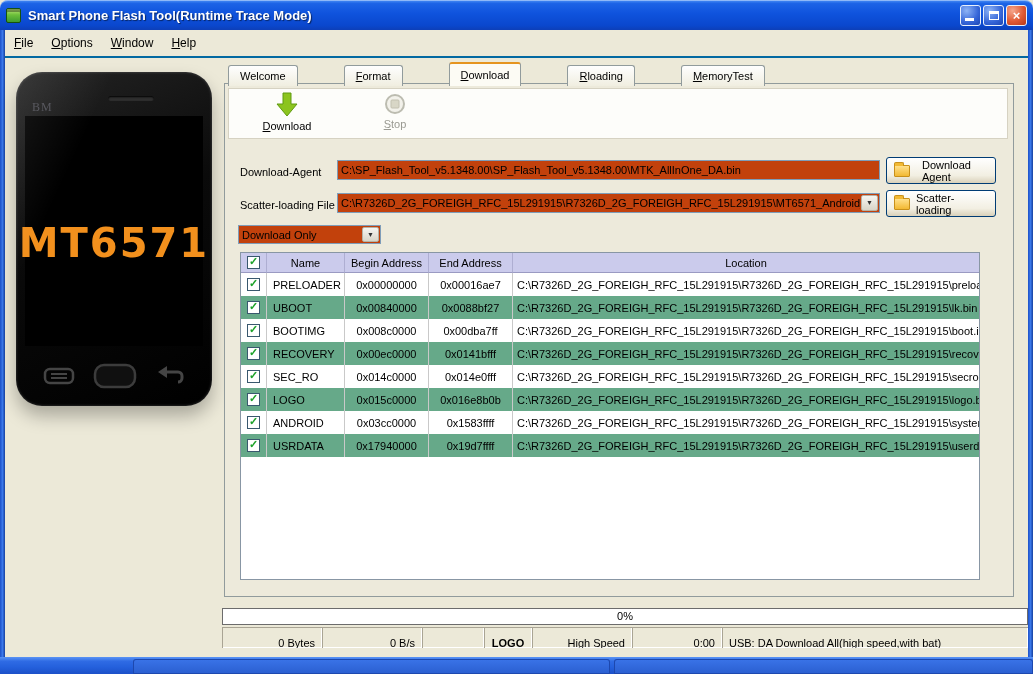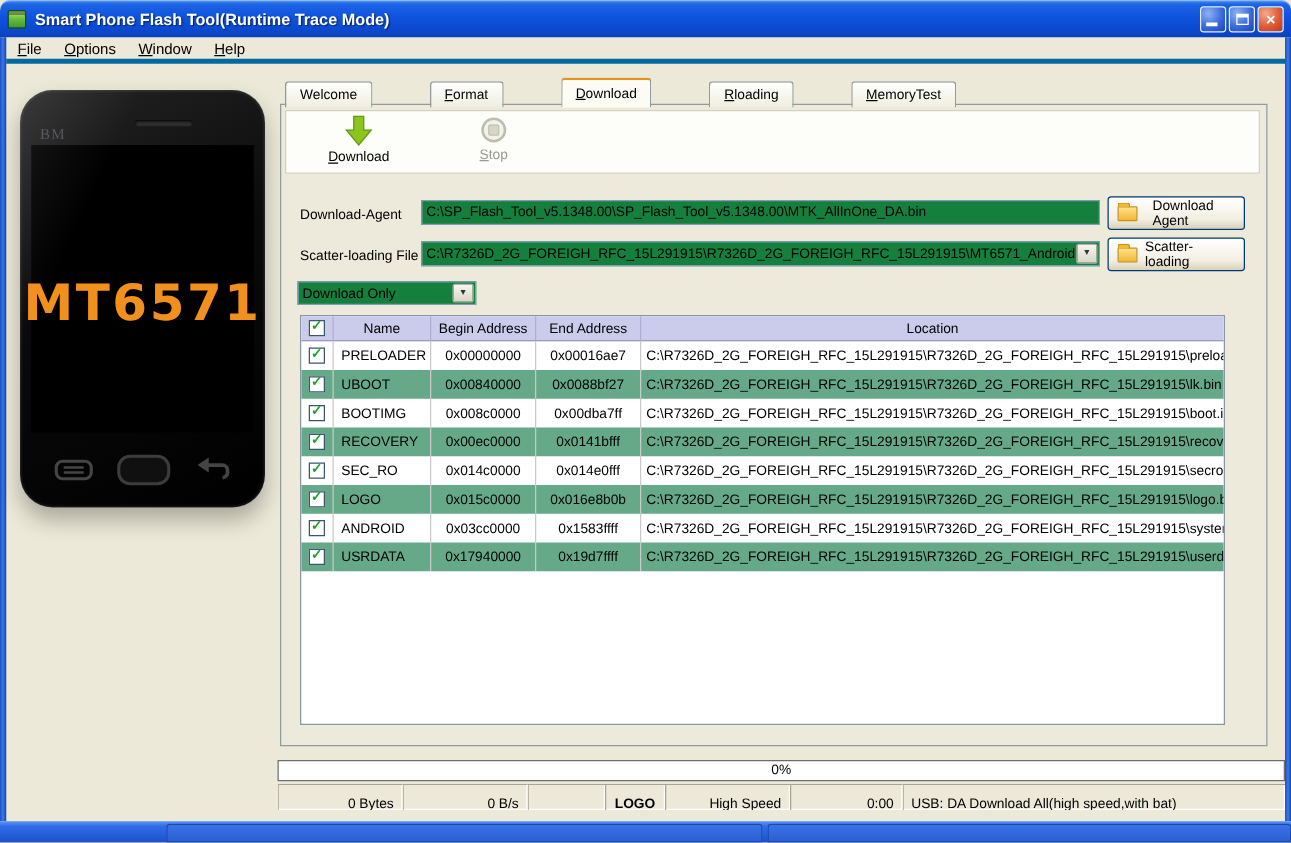--- a/index.html
+++ b/index.html
@@ -16,22 +16,22 @@
   .title-text { color:#fff; font-weight:bold; font-size:13px; margin-left:7px; flex:1;
     text-shadow:1px 1px 1px rgba(0,0,0,.55); white-space:nowrap; }
   .win-btn { width:21px; height:21px; border-radius:3px; border:1px solid #e8f0fc; margin-left:2px;
     display:flex; align-items:center; justify-content:center; position:relative; }
   .btn-blue { background:radial-gradient(circle at 30% 25%,#8db3f5,#3565d8 60%,#1c46b4); }
   .btn-red { background:radial-gradient(circle at 30% 25%,#f5a78d,#e05a34 55%,#b83818); color:#fff; font-weight:bold; font-size:13px; line-height:1; }
   .glyph-min { position:absolute; left:4px; bottom:4px; width:9px; height:3px; background:#fff; }
   .glyph-max { width:10px; height:9px; border:1px solid #fff; border-top:3px solid #fff; }
 
   
-  .menubar { position:absolute; top:30px; left:5px; right:5px; height:21px; background:#ece9d8;
-    display:flex; align-items:center; font-size:12px; border-bottom:4px solid #0369a1; }
+  .menubar { position:absolute; top:30px; left:5px; right:5px; height:28px; background:#ece9d8;
+    display:flex; align-items:center; font-size:12px; border-bottom:2px solid #0369a1; }
   .menu-item { padding:2px 9px; color:#000; }
   .u { text-decoration:underline; }
 
   
   .border-left, .border-right { position:absolute; top:30px; bottom:17px; width:5px;
     background:linear-gradient(90deg,#1c50c8,#3a78ea 50%,#16409f); }
   .border-left { left:0; } .border-right { right:0; }
   .taskbar { position:absolute; left:0; bottom:0; width:1033px; height:17px;
     background:linear-gradient(180deg,#5a94f5 0%,#2f6be4 25%,#2460dc 60%,#1c50c8 100%); }
   .task-seg { position:absolute; top:2px; height:15px; border-radius:3px 3px 0 0;
@@ -63,21 +63,21 @@
 
   
   .toolbar { position:absolute; left:228px; top:88px; width:780px; height:51px;
     background:#fdfdfa; border:1px solid #d6d2c2; z-index:2; }
   .tool { position:absolute; width:74px; display:flex; flex-direction:column; align-items:center; gap:3px;
     font-size:11px; z-index:3; }
   .tool-dis { color:#9a9a92; }
 
   
   .fld-label { position:absolute; font-size:11px; z-index:2; }
-  .textbox { position:absolute; height:20px; background:#15803d; border:1px solid #7f9db9; font-size:11px;
+  .textbox { position:absolute; height:20px; background:#c2410c; border:1px solid #7f9db9; font-size:11px;
     line-height:18px; padding:0 3px; white-space:nowrap; overflow:hidden; z-index:2; }
   .combo { display:flex; align-items:center; padding:0; }
   .combo-text { flex:1; padding-left:3px; white-space:nowrap; overflow:hidden; line-height:18px; }
   .combo-arrow { width:17px; height:16px; margin:1px; background:linear-gradient(#f6f5f0,#d9d5c8);
     border:1px solid #b5b2a5; border-radius:2px; display:flex; align-items:center; justify-content:center;
     font-size:7px; color:#333; flex:none; }
   .xp-btn { position:absolute; width:110px; height:27px; border:1px solid #003c74; border-radius:3px;
     background:linear-gradient(180deg,#fff 0%,#f2efe2 70%,#d9d1ba 100%); display:flex; align-items:center;
     gap:6px; padding:0 7px; font-size:11px; z-index:2; }
   .folder { width:16px; height:12px; background:linear-gradient(#ffe08a,#f2b933); border:1px solid #c8901a;

